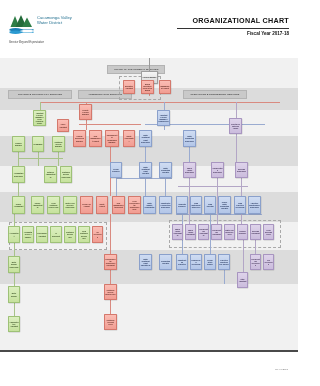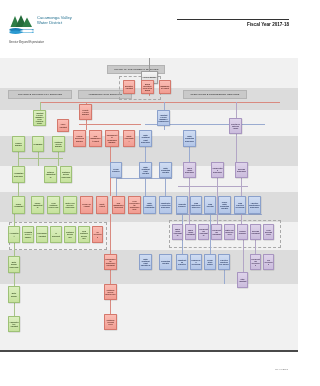--- a/index.html
+++ b/index.html
@@ -90,20 +90,21 @@
         <path d="M1,35 Q13,31 25,35 T49,35 L49,38 Q37,34 25,38 T1,38 Z" fill="#2b9ad1"></path>
       </svg>
       <div class="logo-txt">
         <div class="logo-l1">Cucamonga Valley</div>
         <div class="logo-l2">Water District</div>
       </div>
       <div class="logo-tag">Service Beyond Expectation</div>
     </div>
 
     <div class="title-wrap">
+      <div class="title">ORGANIZATIONAL CHART</div>
       <div class="title-rule"></div>
       <div class="fy">Fiscal Year 2017-18</div>
     </div>
   </div>
 
   <div id="chart">
       <div class="band light" style="top: 0px; height: 30px;"></div>
       <div class="band dark" style="top: 30px; height: 22px;"></div>
       <div class="band light" style="top: 52px; height: 26px;"></div>
       <div class="band dark" style="top: 78px; height: 30px;"></div>

